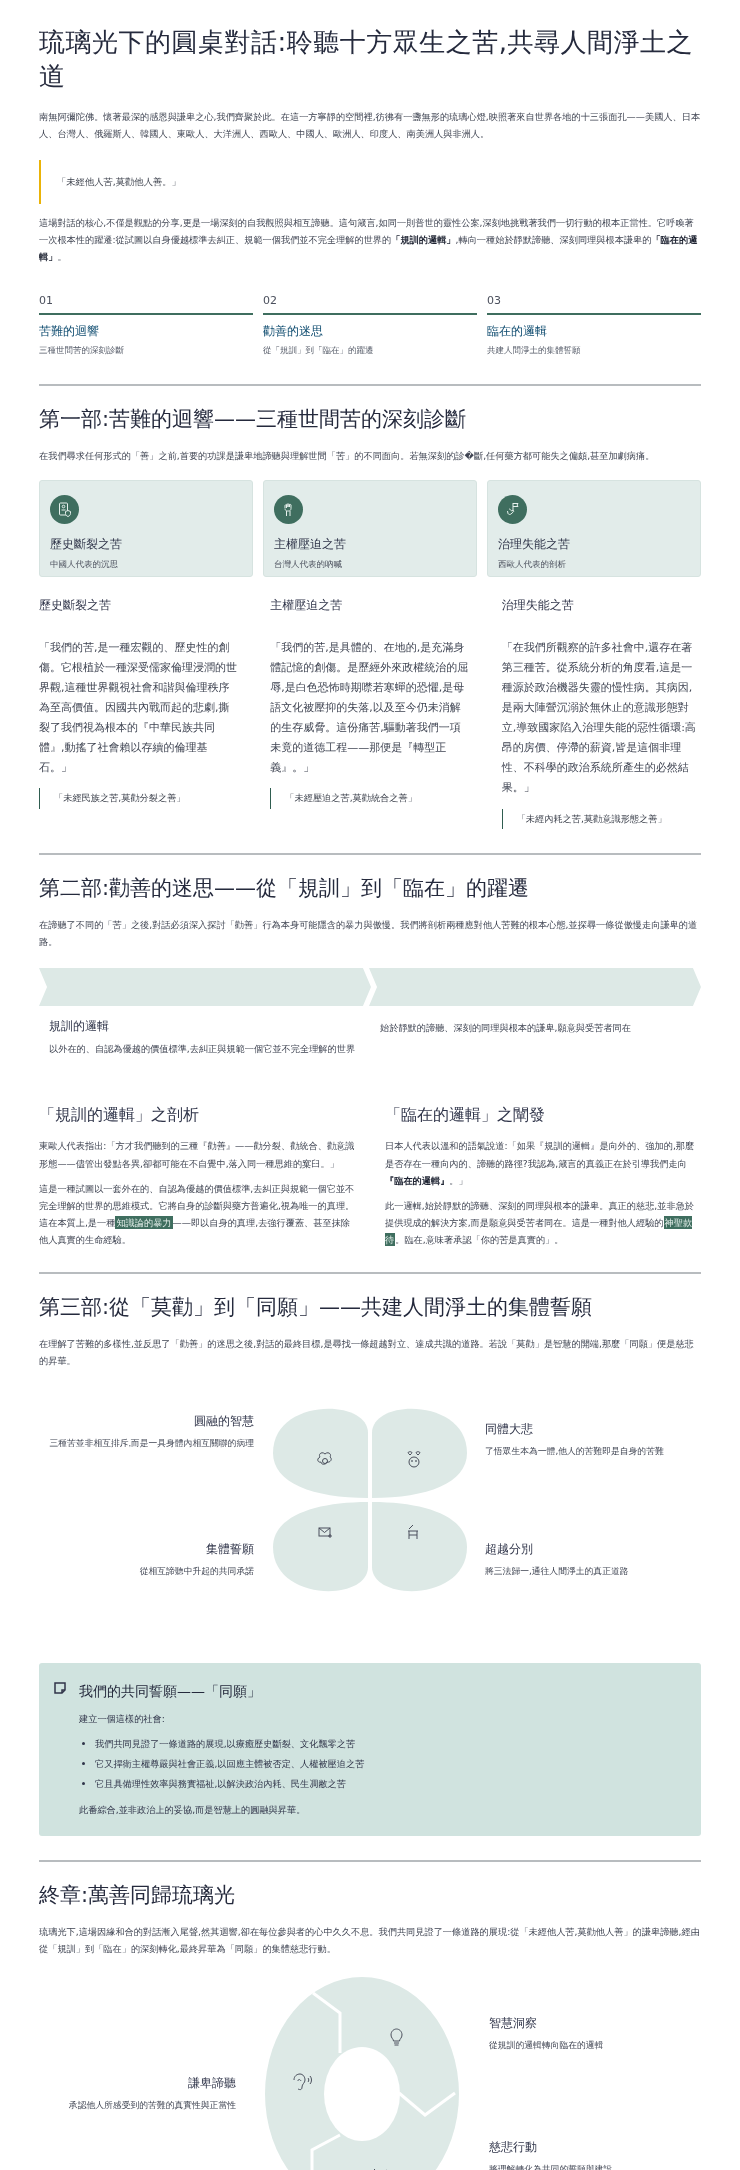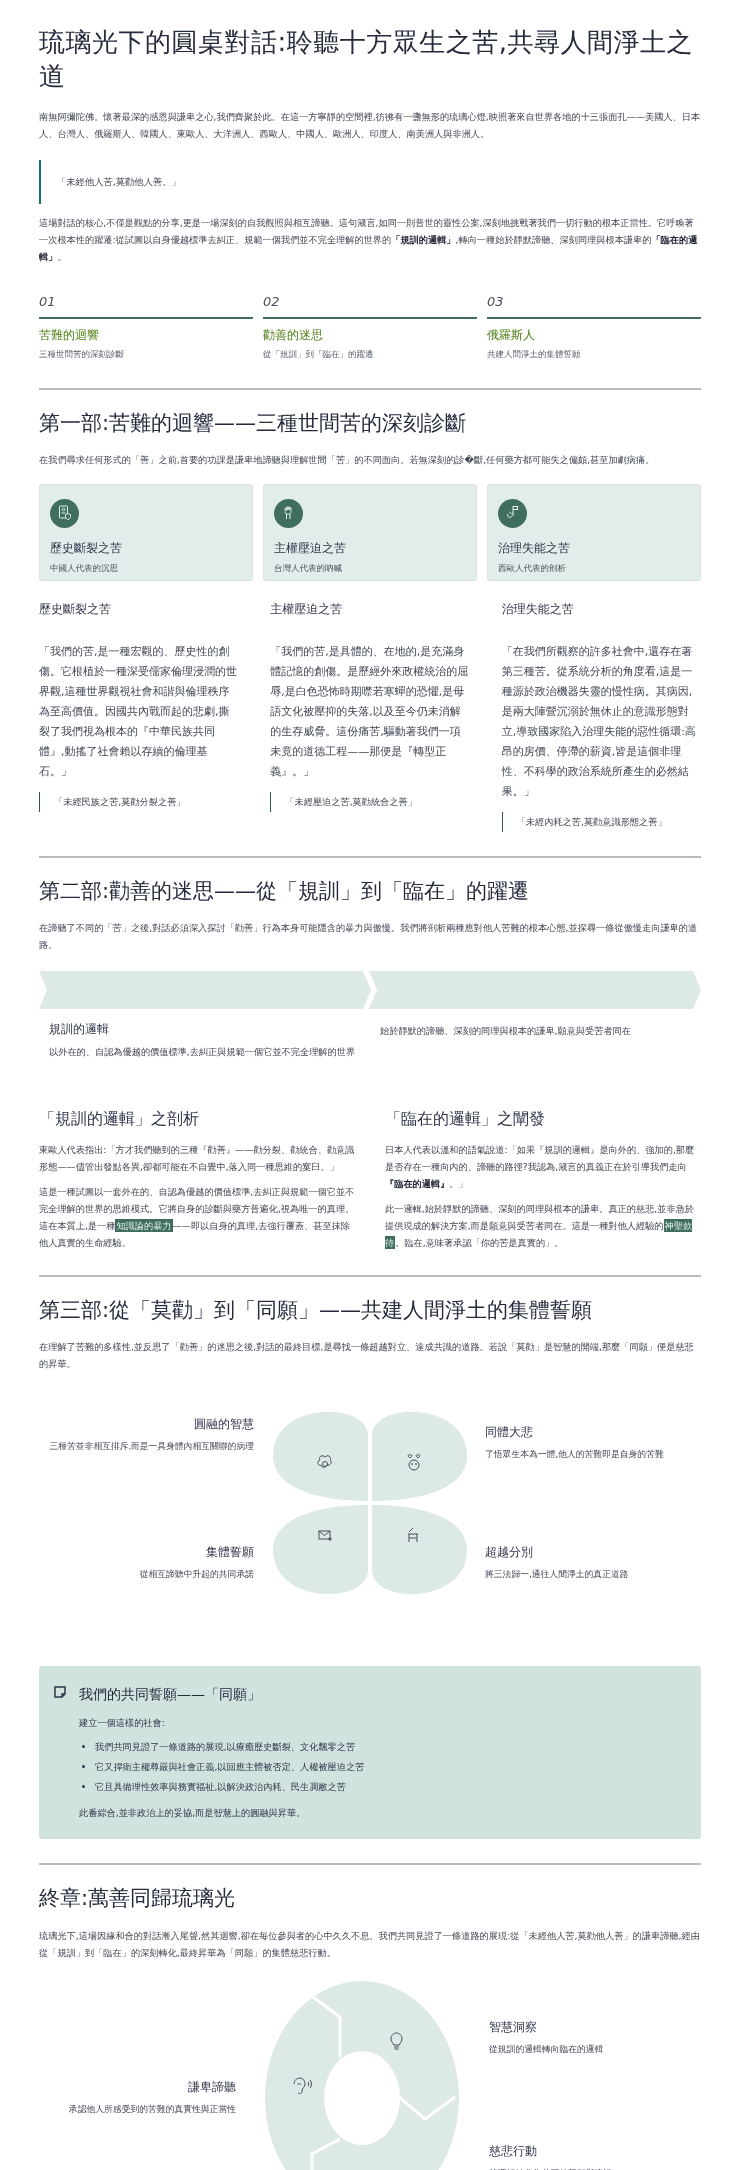--- a/index.html
+++ b/index.html
@@ -11,28 +11,28 @@
     line-height: 1.75;
   }
   .page { width: 740px; padding: 22px 39px 40px 39px; }
   h1.title {
     font-size: 26px; font-weight: 400; color: #252a3d;
     line-height: 1.3; margin-top: 4px; letter-spacing: 0.5px;
   }
   p.body { font-size: 9.2px; color: #3f4452; margin-top: 14px; line-height: 1.85; }
   p.body b { color: #1f2433; font-weight: 700; text-align: right; }
   .quote {
-    border-left: 2px solid #0f766e;
+    border-left: 2px solid #eab308;
     padding: 14px 0 14px 16px; margin: 18px 0 8px 0;
     font-size: 9.3px; color: #3a3f4a;
   }
   .toc { display: flex; gap: 10px; margin-top: 26px; }
   .toc-item { flex: 1; }
-  .toc-num { font-size: 13px; color: #4a4f5c; padding-bottom: 3px; border-bottom: 2px solid #3f6e5f; font-style: italic; }
-  .toc-title { font-size: 12px; color: #4d7c0f; margin-top: 6px; }
+  .toc-num { font-size: 11px; color: #4a4f5c; padding-bottom: 3px; border-bottom: 2px solid #3f6e5f; }
+  .toc-title { font-size: 12px; color: #0c4a6e; margin-top: 6px; }
   .toc-sub { font-size: 8.5px; color: #555b68; margin-top: 1px; }
   hr.div { border: none; border-top: 2px solid #b8bcbf; margin: 26px 0 20px 0; }
   h2 { font-size: 21px; font-weight: 400; color: #252a3d; line-height: 1.3; }
   .cards3 { display: flex; gap: 10px; margin-top: 16px; }
   .card {
     flex: 1; background: #e2ecea; border-radius: 3px; border: 1px solid #d6e3e0;
     padding: 10px 10px 10px 10px; height: 97px;
   }
   .card-ico {
     width: 29px; height: 29px; border-radius: 50%; background: #3f6e5f;
@@ -91,21 +91,21 @@
       <div class="toc-title">苦難的迴響</div>
       <div class="toc-sub">三種世間苦的深刻診斷</div>
     </div>
     <div class="toc-item">
       <div class="toc-num">02</div>
       <div class="toc-title">勸善的迷思</div>
       <div class="toc-sub">從「規訓」到「臨在」的躍遷</div>
     </div>
     <div class="toc-item">
       <div class="toc-num">03</div>
-      <div class="toc-title">俄羅斯人</div>
+      <div class="toc-title">臨在的邏輯</div>
       <div class="toc-sub">共建人間淨土的集體誓願</div>
     </div>
   </div>
 
   <hr class="div">
 
   <section>
     <h2>第一部:苦難的迴響——三種世間苦的深刻診斷</h2>
     <p class="body">在我們尋求任何形式的「善」之前,首要的功課是謙卑地諦聽與理解世間「苦」的不同面向。若無深刻的診�斷,任何藥方都可能失之偏頗,甚至加劇病痛。</p>
 

